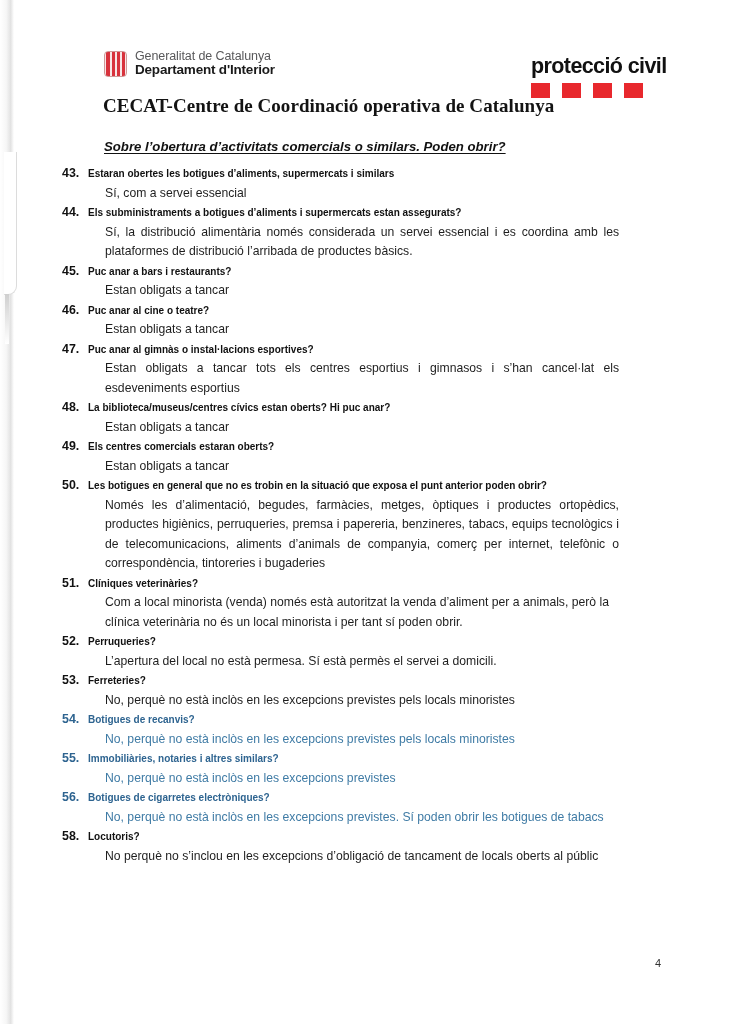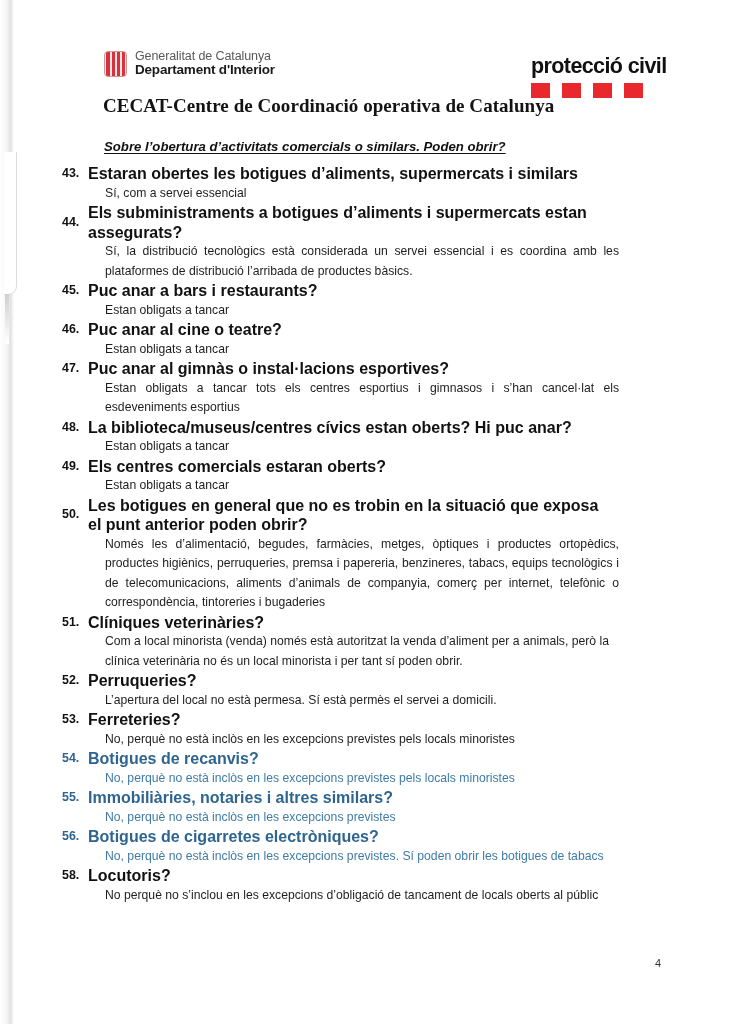--- a/index.html
+++ b/index.html
@@ -184,21 +184,21 @@
   .qnum {
     flex: 0 0 auto;
     width: 26px;
     font-size: 12.4px;
     font-weight: bold;
     color: #111111;
     line-height: 19.5px;
   }
   .qtext {
     flex: 1 1 auto;
-    font-size: 16px;
+    font-size: 10px;
     font-weight: bold;
     color: #111111;
     line-height: 19.5px;
   }
   .atext {
     margin-left: 105px;
     width: 514px;
     font-size: 12.2px;
     color: #1e1e1e;
     line-height: 19.5px;
@@ -259,21 +259,21 @@
               <div class="qnum">43.</div>
               <div class="qtext">Estaran obertes les botigues d’aliments, supermercats i similars</div>
             </div>
             <div class="atext nojust">Sí, com a servei essencial</div>
           </li>
           <li class="qa-item">
             <div class="qline">
               <div class="qnum">44.</div>
               <div class="qtext">Els subministraments a botigues d’aliments i supermercats estan assegurats?</div>
             </div>
-            <div class="atext">Sí, la distribució tecnològics està considerada un servei essencial i es coordina amb les plataformes de distribució l’arribada de productes bàsics.</div>
+            <div class="atext">Sí, la distribució alimentària només considerada un servei essencial i es coordina amb les plataformes de distribució l’arribada de productes bàsics.</div>
           </li>
           <li class="qa-item">
             <div class="qline">
               <div class="qnum">45.</div>
               <div class="qtext">Puc anar a bars i restaurants?</div>
             </div>
             <div class="atext nojust">Estan obligats a tancar</div>
           </li>
           <li class="qa-item">
             <div class="qline">

